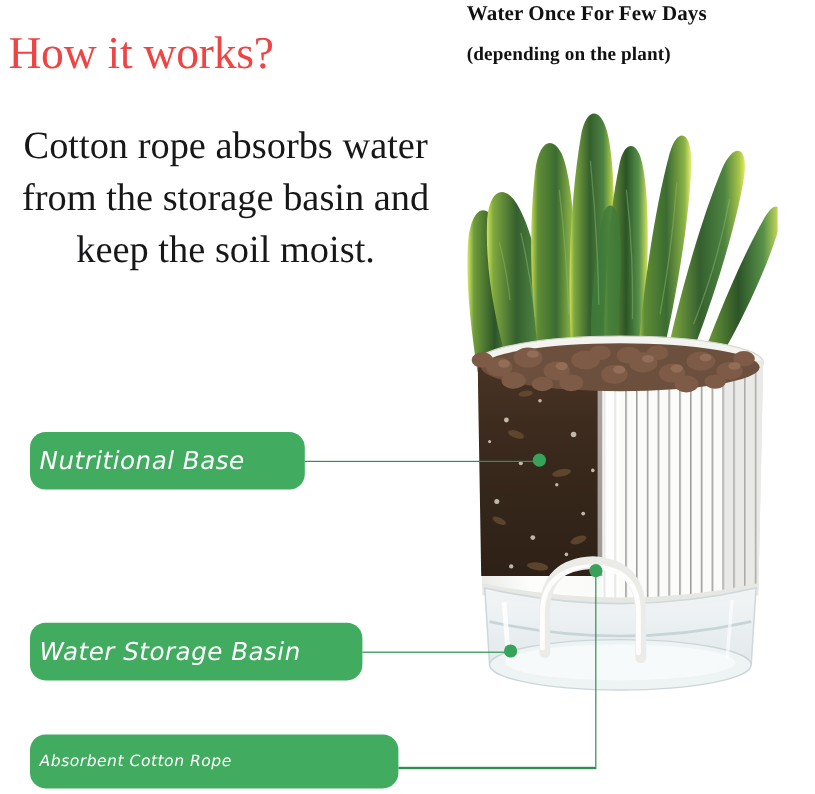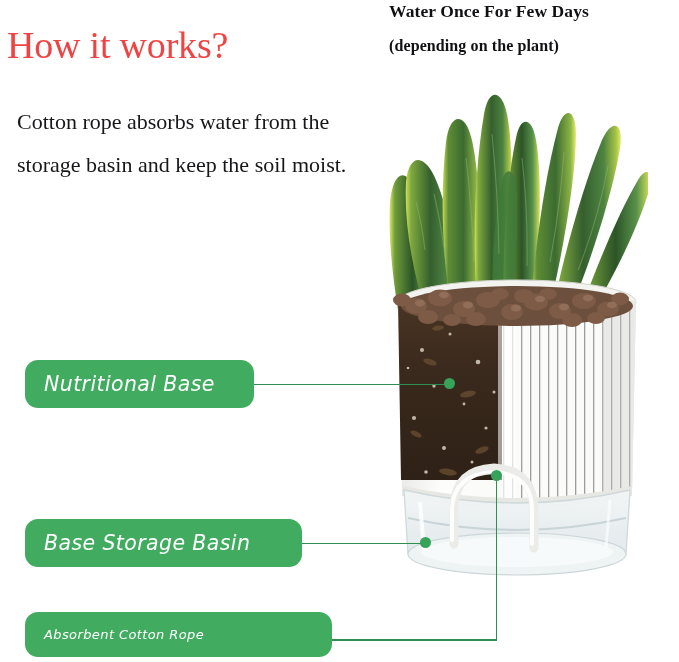--- a/index.html
+++ b/index.html
@@ -23,28 +23,29 @@
     top: 23px;
     font-family: "Liberation Serif", serif;
     font-size: 38px;
     font-weight: 400;
     color: #ef4444;
     letter-spacing: -0.2px;
     white-space: nowrap;
   }
   .body-copy {
     position: absolute;
-    left: 17px;
+    left: 8px;
     top: 100px;
     width: 360px;
     font-family: "Liberation Serif", serif;
-    font-size: 22px;
+    font-size: 32px;
     line-height: 43px;
     font-weight: 400;
     color: #17171a;
+    text-align: center;
   }
 
   
   .top-right-block {
     position: absolute;
     right: 2px;
     top: 0px;
     width: 288px;
   }
   .tr-line1 {
@@ -68,21 +69,21 @@
   }
 
   
   .badge {
     position: absolute;
     display: flex;
     align-items: center;
     box-sizing: border-box;
     background: #41AC60;
     border-radius: 13px;
-    padding: 0 19px;
+    padding: 0 8px;
     color: #ffffff;
     font-family: "DejaVu Sans", sans-serif;
     font-style: italic;
     font-weight: 400;
     letter-spacing: 0.4px;
     white-space: nowrap;
   }
   .badge-1 { left: 25px; top: 360px; width: 229px; height: 48px; font-size: 20.5px; }
   .badge-2 { left: 25px; top: 519px; width: 277px; height: 48px; font-size: 20.5px; }
   .badge-3 { left: 25px; top: 612px; width: 307px; height: 45px; font-size: 13px; }
@@ -328,17 +329,17 @@
 
   <div class="leader leader-h" style="left:302px; top:542.5px; width:124px;"></div>
   <div class="leader-dot" style="left:420px; top:537px;"></div>
 
   <div class="leader leader-h" style="left:332px; top:639px; width:165px;"></div>
   <div class="leader leader-v" style="left:495.5px; top:478px; height:161px;"></div>
   <div class="leader-dot" style="left:491px; top:470px;"></div>
 
   <div class="badge badge-1">Nutritional Base</div>
 
-  <div class="badge badge-2">Base Storage Basin</div>
+  <div class="badge badge-2">Water Storage Basin</div>
 
   <div class="badge badge-3">Absorbent Cotton Rope</div>
 
 </div>
 
 </body></html>

